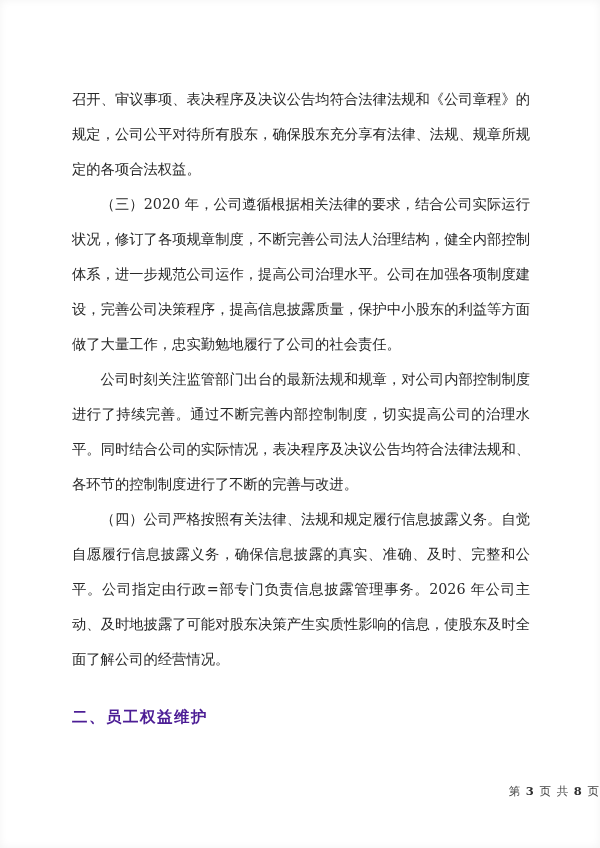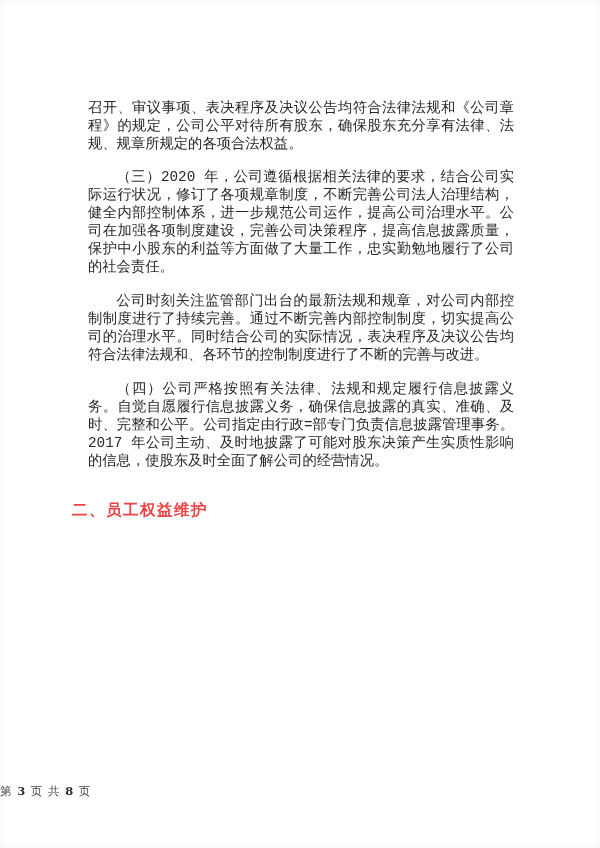--- a/index.html
+++ b/index.html
@@ -16,66 +16,65 @@
     box-shadow: inset 0 0 8px rgba(0,0,0,0.05);
     font-family: "DejaVu Serif", "Liberation Serif", serif;
   }
   .content {
     position: absolute;
     top: 82px;
     left: 72px;
     width: 458px;
   }
   .body-para {
-    margin: 16px;
+    margin: 0;
     font-size: 14.3px;
-    line-height: 18px;
+    line-height: 35px;
     text-align: justify;
     color: #282828;
     letter-spacing: 0;
     word-break: break-all;
   }
   .body-para.indent {
     text-indent: 2em;
-    font-family: Liberation Mono, monospace;
   }
   .section-heading {
     margin: 27px 0 0 0;
     font-family: "DejaVu Sans", "Liberation Sans", sans-serif;
     font-weight: bold;
     font-size: 15.5px;
     line-height: 26px;
-    color: #ef4444;
+    color: #4c1d95;
     letter-spacing: 1.5px;
   }
   .footer {
     position: absolute;
     top: 784px;
     left: 0;
     width: 100%;
-    text-align: left;
+    text-align: right;
     font-size: 11.5px;
     line-height: 15px;
     color: #454545;
     letter-spacing: 1px;
   }
   .footer .num {
     font-weight: bold;
     color: #2e2e2e;
   }
 </style>
 </head>
 <body>
 
 <div class="page">
   <div class="content">
     <p class="body-para">召开、审议事项、表决程序及决议公告均符合法律法规和《公司章程》的规定，公司公平对待所有股东，确保股东充分享有法律、法规、规章所规定的各项合法权益。</p>
     <p class="body-para indent">（三）2020 年，公司遵循根据相关法律的要求，结合公司实际运行状况，修订了各项规章制度，不断完善公司法人治理结构，健全内部控制体系，进一步规范公司运作，提高公司治理水平。公司在加强各项制度建设，完善公司决策程序，提高信息披露质量，保护中小股东的利益等方面做了大量工作，忠实勤勉地履行了公司的社会责任。</p>
     <p class="body-para indent">公司时刻关注监管部门出台的最新法规和规章，对公司内部控制制度进行了持续完善。通过不断完善内部控制制度，切实提高公司的治理水平。同时结合公司的实际情况，表决程序及决议公告均符合法律法规和、各环节的控制制度进行了不断的完善与改进。</p>
-    <p class="body-para indent">（四）公司严格按照有关法律、法规和规定履行信息披露义务。自觉自愿履行信息披露义务，确保信息披露的真实、准确、及时、完整和公平。公司指定由行政=部专门负责信息披露管理事务。2017 年公司主动、及时地披露了可能对股东决策产生实质性影响的信息，使股东及时全面了解公司的经营情况。</p>
+    <p class="body-para indent">（四）公司严格按照有关法律、法规和规定履行信息披露义务。自觉自愿履行信息披露义务，确保信息披露的真实、准确、及时、完整和公平。公司指定由行政=部专门负责信息披露管理事务。2026 年公司主动、及时地披露了可能对股东决策产生实质性影响的信息，使股东及时全面了解公司的经营情况。</p>
 
     <h2 class="section-heading">二、员工权益维护</h2>
 
   </div>
 
   <div class="footer">
     <span>第</span>
     <span class="num">3</span>
     <span>页 共</span>
     <span class="num">8</span>

